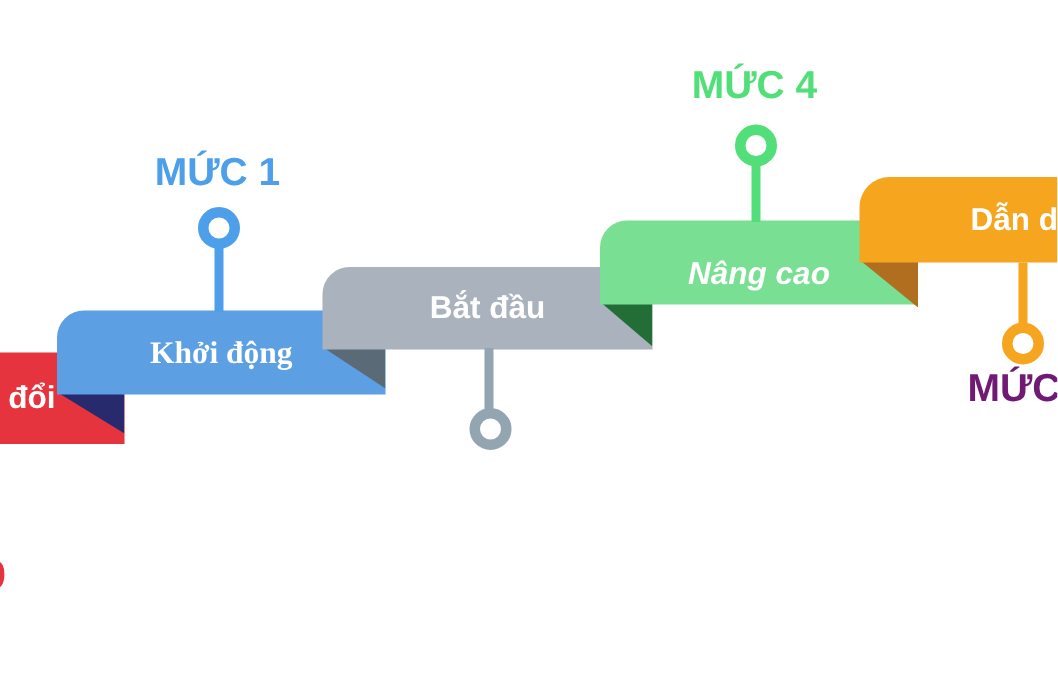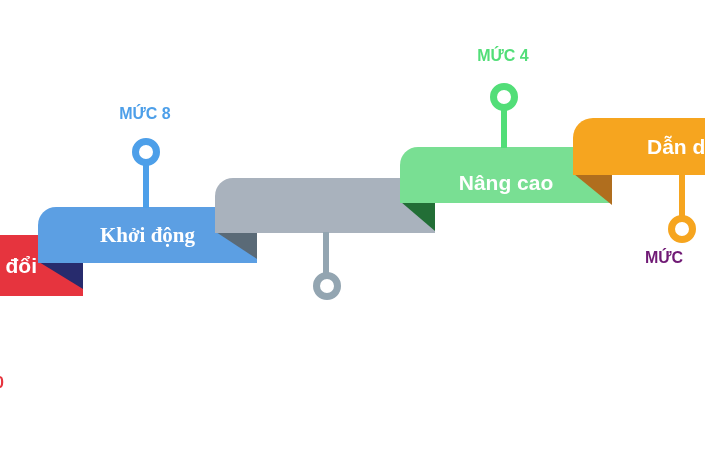--- a/index.html
+++ b/index.html
@@ -12,21 +12,21 @@
   .stem{position:absolute;width:6px;}
   .marker{
     position:absolute;width:28px;height:28px;box-sizing:border-box;
     border:7px solid #000;border-radius:50%;background:#fff;z-index:11;
   }
   .title{
     position:absolute;display:flex;align-items:center;justify-content:center;
     color:#fff;font-weight:bold;font-size:21px;white-space:nowrap;z-index:20;
   }
   .lvl{
-    position:absolute;font-weight:bold;font-size:16px;line-height:26px;
+    position:absolute;font-weight:bold;font-size:26px;line-height:26px;
     text-align:center;width:140px;white-space:nowrap;z-index:12;
   }
   
   .r0{left:-137px;top:235px;width:220px;height:61px;z-index:1;}
   .r1{left:38px;top:207px;width:219px;height:56px;z-index:3;}
   .r2{left:215px;top:178px;width:220px;height:55px;z-index:5;}
   .r3{left:400px;top:147px;width:212px;height:56px;z-index:7;}
   .r4{left:573px;top:118px;width:225px;height:57px;z-index:9;border-top-left-radius:20px;}
   
   .f1{left:39px;top:262px;width:44px;height:27px;z-index:2;}
@@ -40,21 +40,21 @@
   .s4{left:679px;top:175px;height:44px;z-index:10;}
   
   .c1{left:132px;top:138px;}
   .c2{left:313px;top:272px;}
   .c3{left:490px;top:83px;}
   .c4{left:668px;top:215px;}
   
   .t0{right:668px;top:235px;height:61px;}
   .t1{left:38px;top:207px;width:219px;height:56px;font-family:Liberation Serif, serif;}
   .t2{left:215px;top:178px;width:220px;height:55px;}
-  .t3{left:400px;top:147px;width:212px;height:72px;}
+  .t3{left:400px;top:147px;width:212px;height:72px;font-style:italic;}
   .t4{left:573px;top:118px;width:225px;height:57px;}
   
   .l0{right:701px;top:370px;width:auto;}
   .l1{left:75px;top:101px;}
   .l2{left:257px;top:318px;}
   .l3{left:433px;top:43px;}
   .l4{left:645px;top:245px;width:auto;text-align:left;}
 </style>
 </head>
 <body>
@@ -63,24 +63,25 @@
 
   <div class="ribbon r0" style="background-color: rgb(230, 52, 62);"></div>
   <div class="title t0">n đổi</div>
   <div class="lvl l0" style="color: rgb(230, 52, 62);">MỨC 0</div>
 
   <div class="fold f1" style="background-color: rgb(39, 43, 109);"></div>
   <div class="ribbon r1" style="background-color: rgb(92, 159, 227);"></div>
   <div class="title t1">Khởi động</div>
   <div class="stem s1" style="background-color: rgb(77, 159, 233);"></div>
   <div class="marker c1" style="border-color: rgb(77, 159, 233);"></div>
-  <div class="lvl l1" style="color: rgb(77, 159, 233);">MỨC 8</div>
+  <div class="lvl l1" style="color: rgb(77, 159, 233);">MỨC 1</div>
 
   <div class="fold f2" style="background-color: rgb(90, 106, 119);"></div>
   <div class="ribbon r2" style="background-color: rgb(169, 178, 189);"></div>
+  <div class="title t2">Bắt đầu</div>
   <div class="stem s2" style="background-color: rgb(147, 165, 177);"></div>
   <div class="marker c2" style="border-color: rgb(147, 165, 177);"></div>
 
   <div class="fold f3" style="background-color: rgb(34, 110, 54);"></div>
   <div class="ribbon r3" style="background-color: rgb(121, 223, 147);"></div>
   <div class="title t3">Nâng cao</div>
   <div class="stem s3" style="background-color: rgb(82, 222, 120);"></div>
   <div class="marker c3" style="border-color: rgb(82, 222, 120);"></div>
   <div class="lvl l3" style="color: rgb(82, 222, 120);">MỨC 4</div>
 

